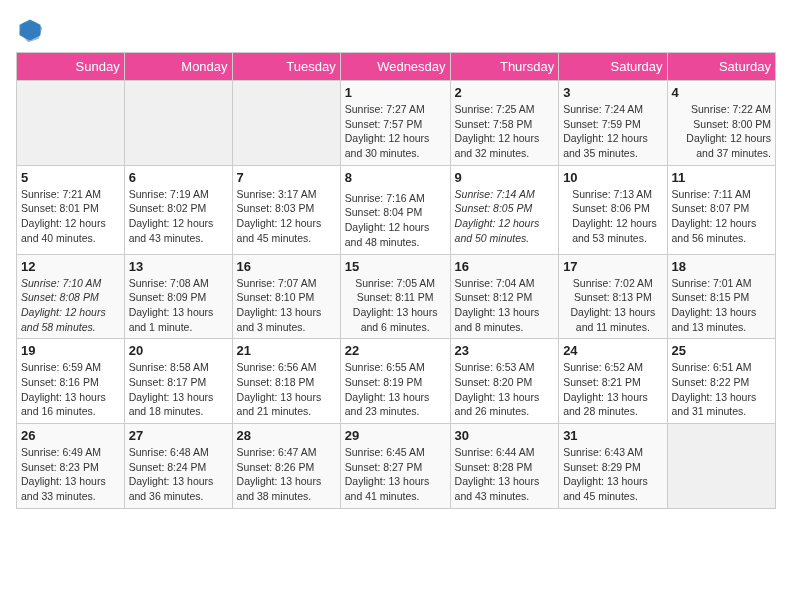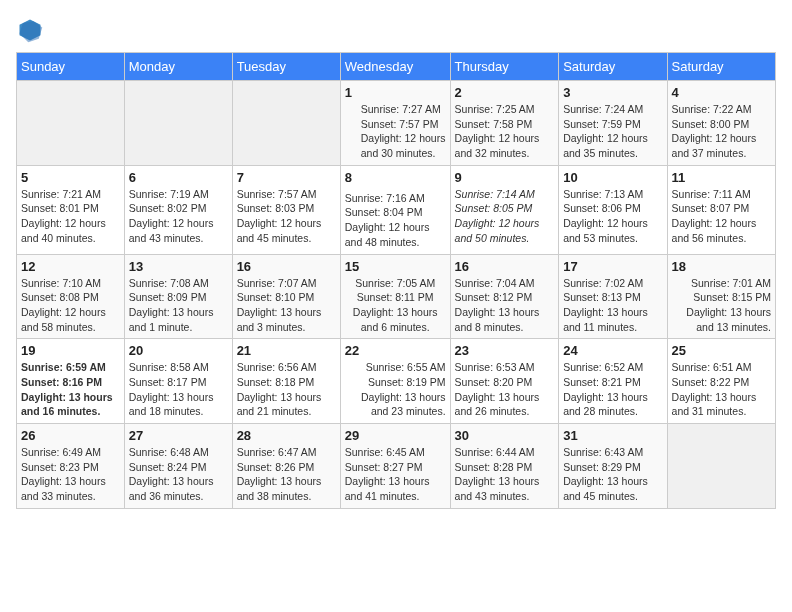--- a/index.html
+++ b/index.html
@@ -45,24 +45,24 @@
     .location-title {
       font-size: 15px;
       color: #444;
     }
     table {
       width: 100%;
       border-collapse: collapse;
       font-size: 11px;
     }
     thead tr th {
-      background-color: #3b82f6;
+      background-color: #ec4899;
       color: #fff;
       padding: 6px 4px;
-      text-align: left;
+      text-align: right;
       font-size: 13px;
       font-weight: normal;
       border: 1px solid #ccc;
     }
     tbody tr td {
       vertical-align: top;
       border: 1px solid #ccc;
       padding: 4px;
       width: 113px;
       min-height: 80px;
@@ -120,91 +120,91 @@
         <th>Saturday</th>
       </tr>
   </thead>
   <tbody id="calendar-body">
       <tr>
         <td class="empty-cell"></td>
         <td class="empty-cell"></td>
         <td class="empty-cell"></td>
         <td>
           <span class="day-number">1</span>
-          <div class="day-info" style="white-space: pre-line; margin-left: 16px;">Sunrise: 7:27 AM
+          <div class="day-info" style="white-space: pre-line;">Sunrise: 7:27 AM
 Sunset: 7:57 PM
 Daylight: 12 hours and 30 minutes.</div>
         </td>
         <td>
           <span class="day-number">2</span>
           <div class="day-info" style="white-space: pre-line;">Sunrise: 7:25 AM
 Sunset: 7:58 PM
 Daylight: 12 hours and 32 minutes.</div>
         </td>
         <td>
           <span class="day-number">3</span>
           <div class="day-info" style="white-space: pre-line;">Sunrise: 7:24 AM
 Sunset: 7:59 PM
 Daylight: 12 hours and 35 minutes.</div>
         </td>
         <td>
           <span class="day-number">4</span>
-          <div class="day-info" style="white-space: pre-line;">Sunrise: 7:22 AM
+          <div class="day-info" style="white-space: pre-line; text-align: right;">Sunrise: 7:22 AM
 Sunset: 8:00 PM
 Daylight: 12 hours and 37 minutes.</div>
         </td>
       </tr>
       <tr>
         <td>
           <span class="day-number">5</span>
           <div class="day-info" style="white-space: pre-line;">Sunrise: 7:21 AM
 Sunset: 8:01 PM
 Daylight: 12 hours and 40 minutes.</div>
         </td>
         <td>
           <span class="day-number">6</span>
           <div class="day-info" style="white-space: pre-line;">Sunrise: 7:19 AM
 Sunset: 8:02 PM
 Daylight: 12 hours and 43 minutes.</div>
         </td>
         <td>
           <span class="day-number">7</span>
-          <div class="day-info" style="white-space: pre-line;">Sunrise: 7:57 AM
+          <div class="day-info" style="white-space: pre-line;">Sunrise: 3:17 AM
 Sunset: 8:03 PM
 Daylight: 12 hours and 45 minutes.</div>
         </td>
         <td>
           <span class="day-number">8</span>
           <div class="day-info" style="white-space: pre-line; margin-top: 6px;">Sunrise: 7:16 AM
 Sunset: 8:04 PM
 Daylight: 12 hours and 48 minutes.</div>
         </td>
         <td>
           <span class="day-number">9</span>
           <div class="day-info" style="white-space: pre-line; font-style: italic;">Sunrise: 7:14 AM
 Sunset: 8:05 PM
 Daylight: 12 hours and 50 minutes.</div>
         </td>
         <td>
           <span class="day-number">10</span>
-          <div class="day-info" style="white-space: pre-line;">Sunrise: 7:13 AM
+          <div class="day-info" style="white-space: pre-line; margin-left: 9px;">Sunrise: 7:13 AM
 Sunset: 8:06 PM
 Daylight: 12 hours and 53 minutes.</div>
         </td>
         <td>
           <span class="day-number">11</span>
           <div class="day-info" style="white-space: pre-line;">Sunrise: 7:11 AM
 Sunset: 8:07 PM
 Daylight: 12 hours and 56 minutes.</div>
         </td>
       </tr>
       <tr>
         <td>
           <span class="day-number">12</span>
-          <div class="day-info" style="white-space: pre-line;">Sunrise: 7:10 AM
+          <div class="day-info" style="white-space: pre-line; font-style: italic;">Sunrise: 7:10 AM
 Sunset: 8:08 PM
 Daylight: 12 hours and 58 minutes.</div>
         </td>
         <td>
           <span class="day-number">13</span>
           <div class="day-info" style="white-space: pre-line;">Sunrise: 7:08 AM
 Sunset: 8:09 PM
 Daylight: 13 hours and 1 minute.</div>
         </td>
         <td>
@@ -220,53 +220,53 @@
 Daylight: 13 hours and 6 minutes.</div>
         </td>
         <td>
           <span class="day-number">16</span>
           <div class="day-info" style="white-space: pre-line;">Sunrise: 7:04 AM
 Sunset: 8:12 PM
 Daylight: 13 hours and 8 minutes.</div>
         </td>
         <td>
           <span class="day-number">17</span>
-          <div class="day-info" style="white-space: pre-line;">Sunrise: 7:02 AM
+          <div class="day-info" style="white-space: pre-line; text-align: center;">Sunrise: 7:02 AM
 Sunset: 8:13 PM
 Daylight: 13 hours and 11 minutes.</div>
         </td>
         <td>
           <span class="day-number">18</span>
-          <div class="day-info" style="white-space: pre-line; text-align: right;">Sunrise: 7:01 AM
+          <div class="day-info" style="white-space: pre-line;">Sunrise: 7:01 AM
 Sunset: 8:15 PM
 Daylight: 13 hours and 13 minutes.</div>
         </td>
       </tr>
       <tr>
         <td>
           <span class="day-number">19</span>
-          <div class="day-info" style="white-space: pre-line; font-weight: bold;">Sunrise: 6:59 AM
+          <div class="day-info" style="white-space: pre-line;">Sunrise: 6:59 AM
 Sunset: 8:16 PM
 Daylight: 13 hours and 16 minutes.</div>
         </td>
         <td>
           <span class="day-number">20</span>
           <div class="day-info" style="white-space: pre-line;">Sunrise: 8:58 AM
 Sunset: 8:17 PM
 Daylight: 13 hours and 18 minutes.</div>
         </td>
         <td>
           <span class="day-number">21</span>
           <div class="day-info" style="white-space: pre-line;">Sunrise: 6:56 AM
 Sunset: 8:18 PM
 Daylight: 13 hours and 21 minutes.</div>
         </td>
         <td>
           <span class="day-number">22</span>
-          <div class="day-info" style="white-space: pre-line; text-align: right;">Sunrise: 6:55 AM
+          <div class="day-info" style="white-space: pre-line;">Sunrise: 6:55 AM
 Sunset: 8:19 PM
 Daylight: 13 hours and 23 minutes.</div>
         </td>
         <td>
           <span class="day-number">23</span>
           <div class="day-info" style="white-space: pre-line;">Sunrise: 6:53 AM
 Sunset: 8:20 PM
 Daylight: 13 hours and 26 minutes.</div>
         </td>
         <td>

